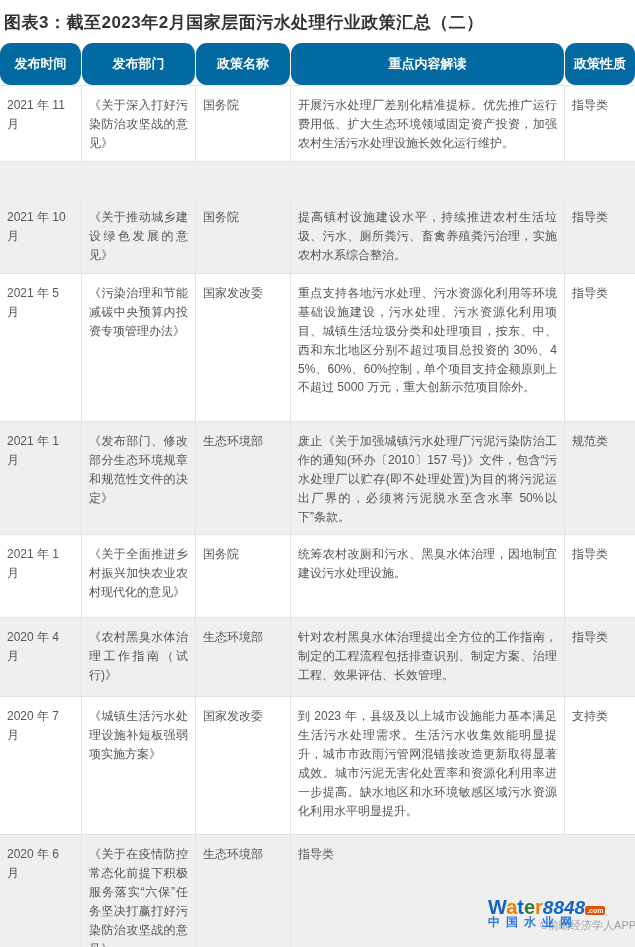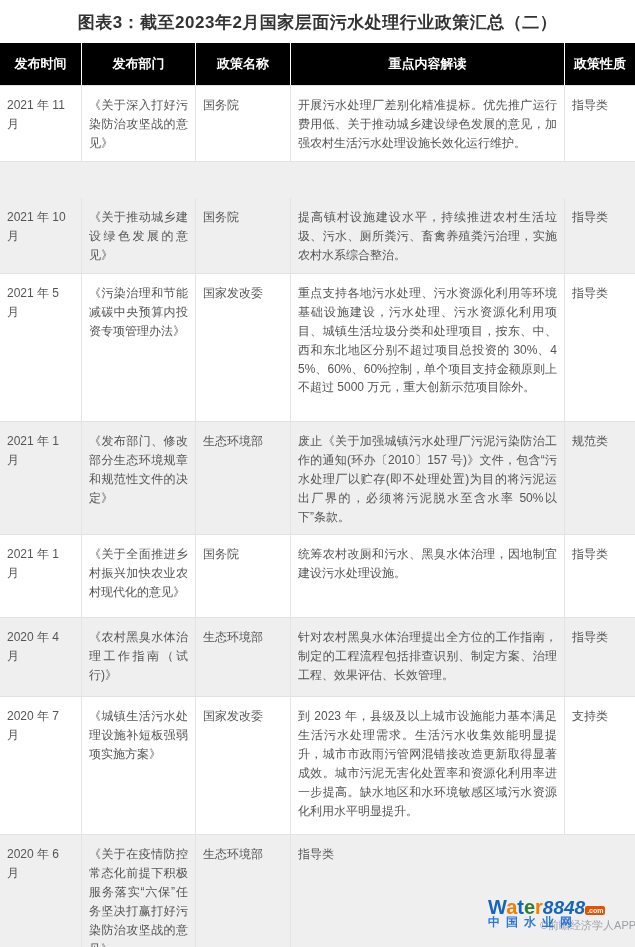--- a/index.html
+++ b/index.html
@@ -6,42 +6,42 @@
   html,body { margin:0; padding:0; }
   body {
     width:635px; height:947px;
     background:#ffffff;
     font-family:"Liberation Sans", sans-serif;
     position:relative;
     overflow:hidden;
     color:#555;
   }
   .page-title {
-    text-align:center;
     font-size:17px;
     font-weight:bold;
     color:#333;
     padding:11px 4px 9px;
     letter-spacing:0.5px;
   }
   .policy-table { width:635px; position:relative; z-index:2; }
   .trow {
     display:grid;
     grid-template-columns:82px 114px 95px 274px 70px;
   }
   .thead .hcell {
-    background:#000000;
+    background:#0369a1;
     color:#ffffff;
     font-size:13px;
     font-weight:bold;
     height:42px;
     display:flex;
     align-items:center;
     justify-content:center;
     border-right:1px solid #ffffff;
+    border-radius:11px;
   }
   .thead .hcell:last-child { border-right:none; }
   .tbody .trow { border-top:1px solid #e2e2e2; }
   .tbody .trow:nth-child(even) { background:#f0eff0; }
   .tbody .trow:nth-child(odd) { background:#ffffff; }
   .cell {
     padding:10px 7px 8px;
     font-size:12px;
     line-height:1.58;
     color:#555;
@@ -163,21 +163,21 @@
     <div class="hcell">政策名称</div>
     <div class="hcell">重点内容解读</div>
     <div class="hcell">政策性质</div>
   </div>
 
   <div class="tbody">
     <div class="trow">
       <div class="cell c-date r1">2021 年 11 月</div>
       <div class="cell c-name r1">《关于深入打好污染防治攻坚战的意见》</div>
       <div class="cell c-dept r1">国务院</div>
-      <div class="cell c-content r1">开展污水处理厂差别化精准提标。优先推广运行费用低、关于推动城乡建设绿色发展的意见，加强农村生活污水处理设施长效化运行维护。</div>
+      <div class="cell c-content r1">开展污水处理厂差别化精准提标。优先推广运行费用低、扩大生态环境领域固定资产投资，加强农村生活污水处理设施长效化运行维护。</div>
       <div class="cell c-type r1">指导类</div>
     </div>
     <div class="trow">
       <div class="cell c-date r2">2021 年 10 月</div>
       <div class="cell c-name r2">《关于推动城乡建设绿色发展的意见》</div>
       <div class="cell c-dept r2">国务院</div>
       <div class="cell c-content r2">提高镇村设施建设水平，持续推进农村生活垃圾、污水、厕所粪污、畜禽养殖粪污治理，实施农村水系综合整治。</div>
       <div class="cell c-type r2">指导类</div>
     </div>
     <div class="trow">

